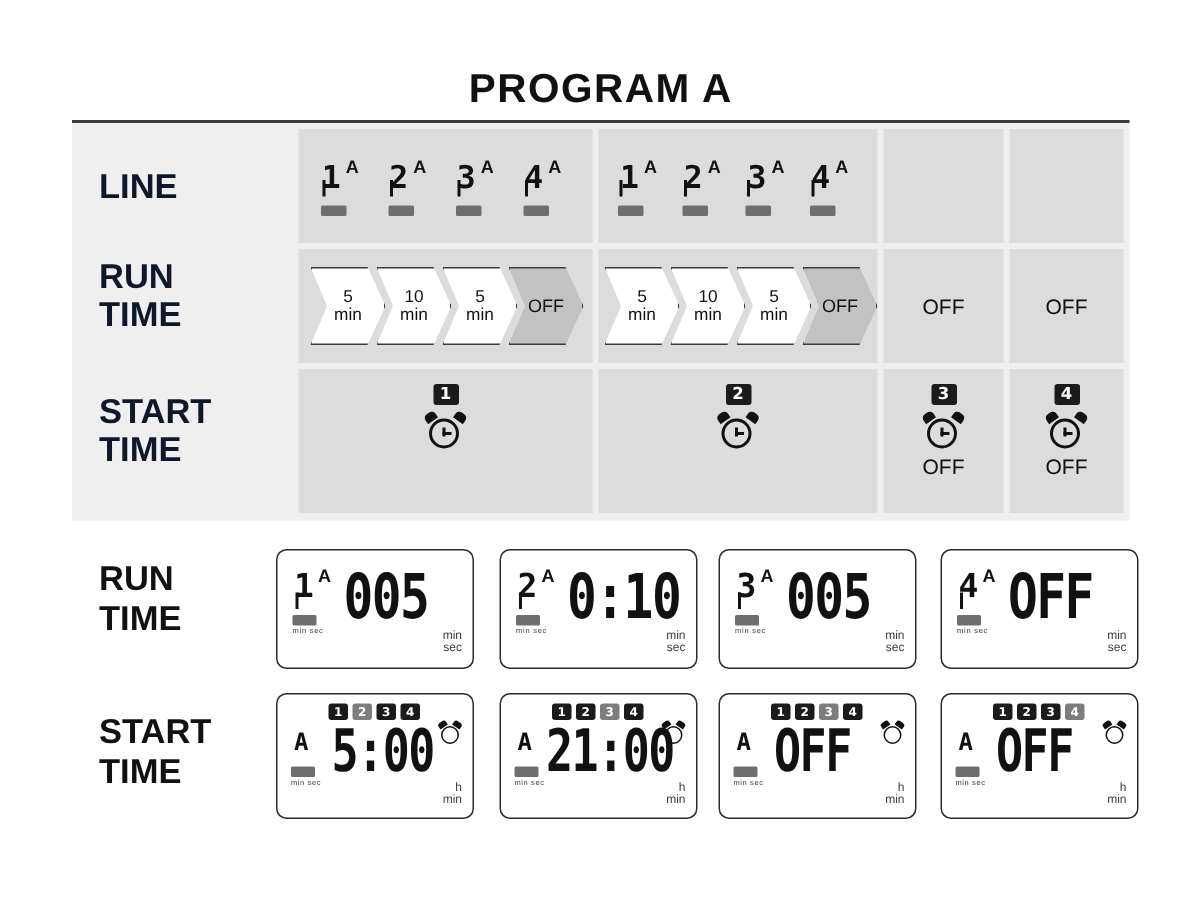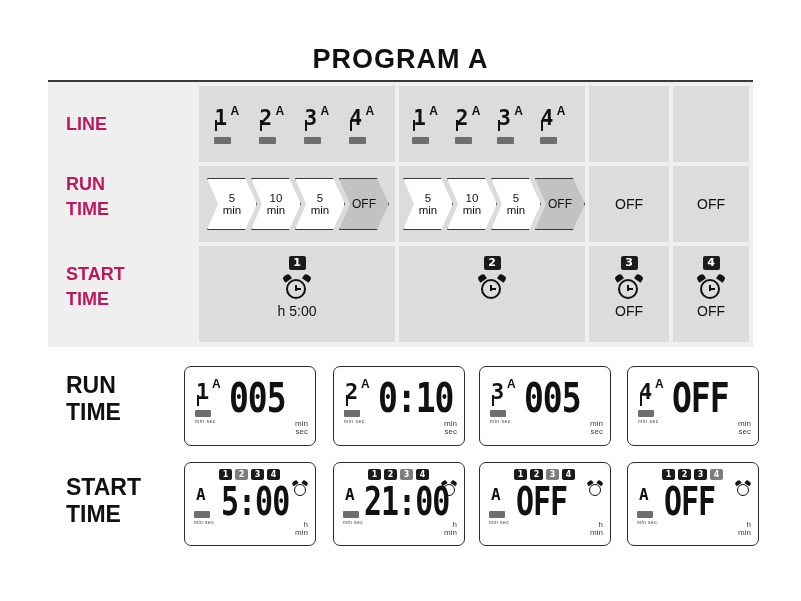--- a/index.html
+++ b/index.html
@@ -19,21 +19,21 @@
     position:absolute;left:48px;top:80px;width:705px;height:2px;background:#3a3a3a;
   }
 
   
   .panel{
     position:absolute;left:48px;top:82px;width:705px;height:265px;
     background:#efefef;
   }
   .row-label{
     position:absolute;left:66px;
-    font-size:18px;font-weight:bold;line-height:25px;color:#be185d;
+    font-size:23px;font-weight:bold;line-height:25px;color:#0f172a;
   }
   .row-label.l1{top:112px;}
   .row-label.l2{top:172px;}
   .row-label.l3{top:262px;}
 
   
   .cell{position:absolute;background:#dcdcdc;}
   
   .cell-line1{left:199px;top:86px;width:196px;height:76px;}
   .cell-line2{left:399px;top:86px;width:186px;height:76px;}
@@ -316,21 +316,20 @@
   <div class="cell cell-st1">
     <div style="padding-top:10px;">
       <div class="st-badge">1</div>
       <div class="alarm">
         <span class="bell-l"></span>
           <span class="bell-r"></span>
           <span class="face"></span>
         <span class="hand-h"></span>
           <span class="hand-m"></span>
       </div>
-      <div class="st-val">h 5:00</div>
     </div>
   </div>
 
   <div class="cell cell-st2">
     <div style="padding-top:10px;">
       <div class="st-badge">2</div>
       <div class="alarm">
         <span class="bell-l"></span>
           <span class="bell-r"></span>
           <span class="face"></span>

